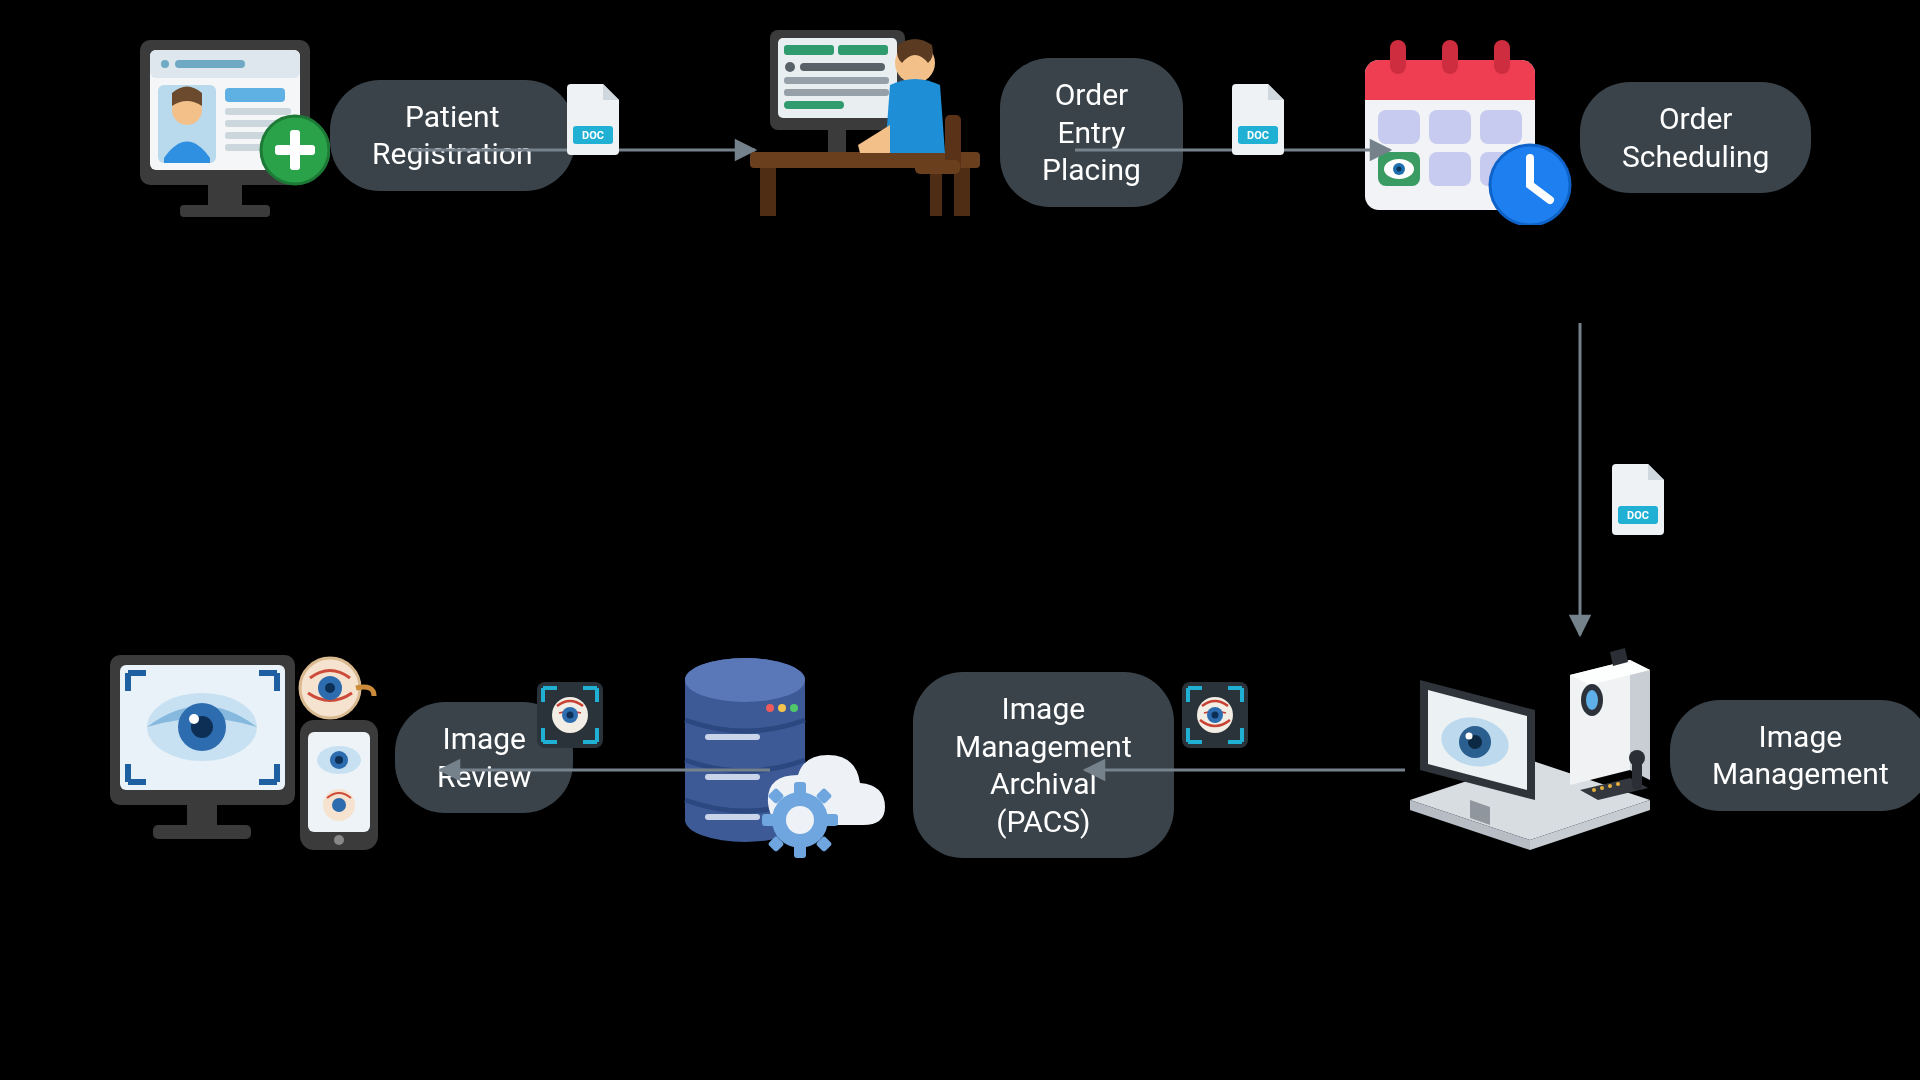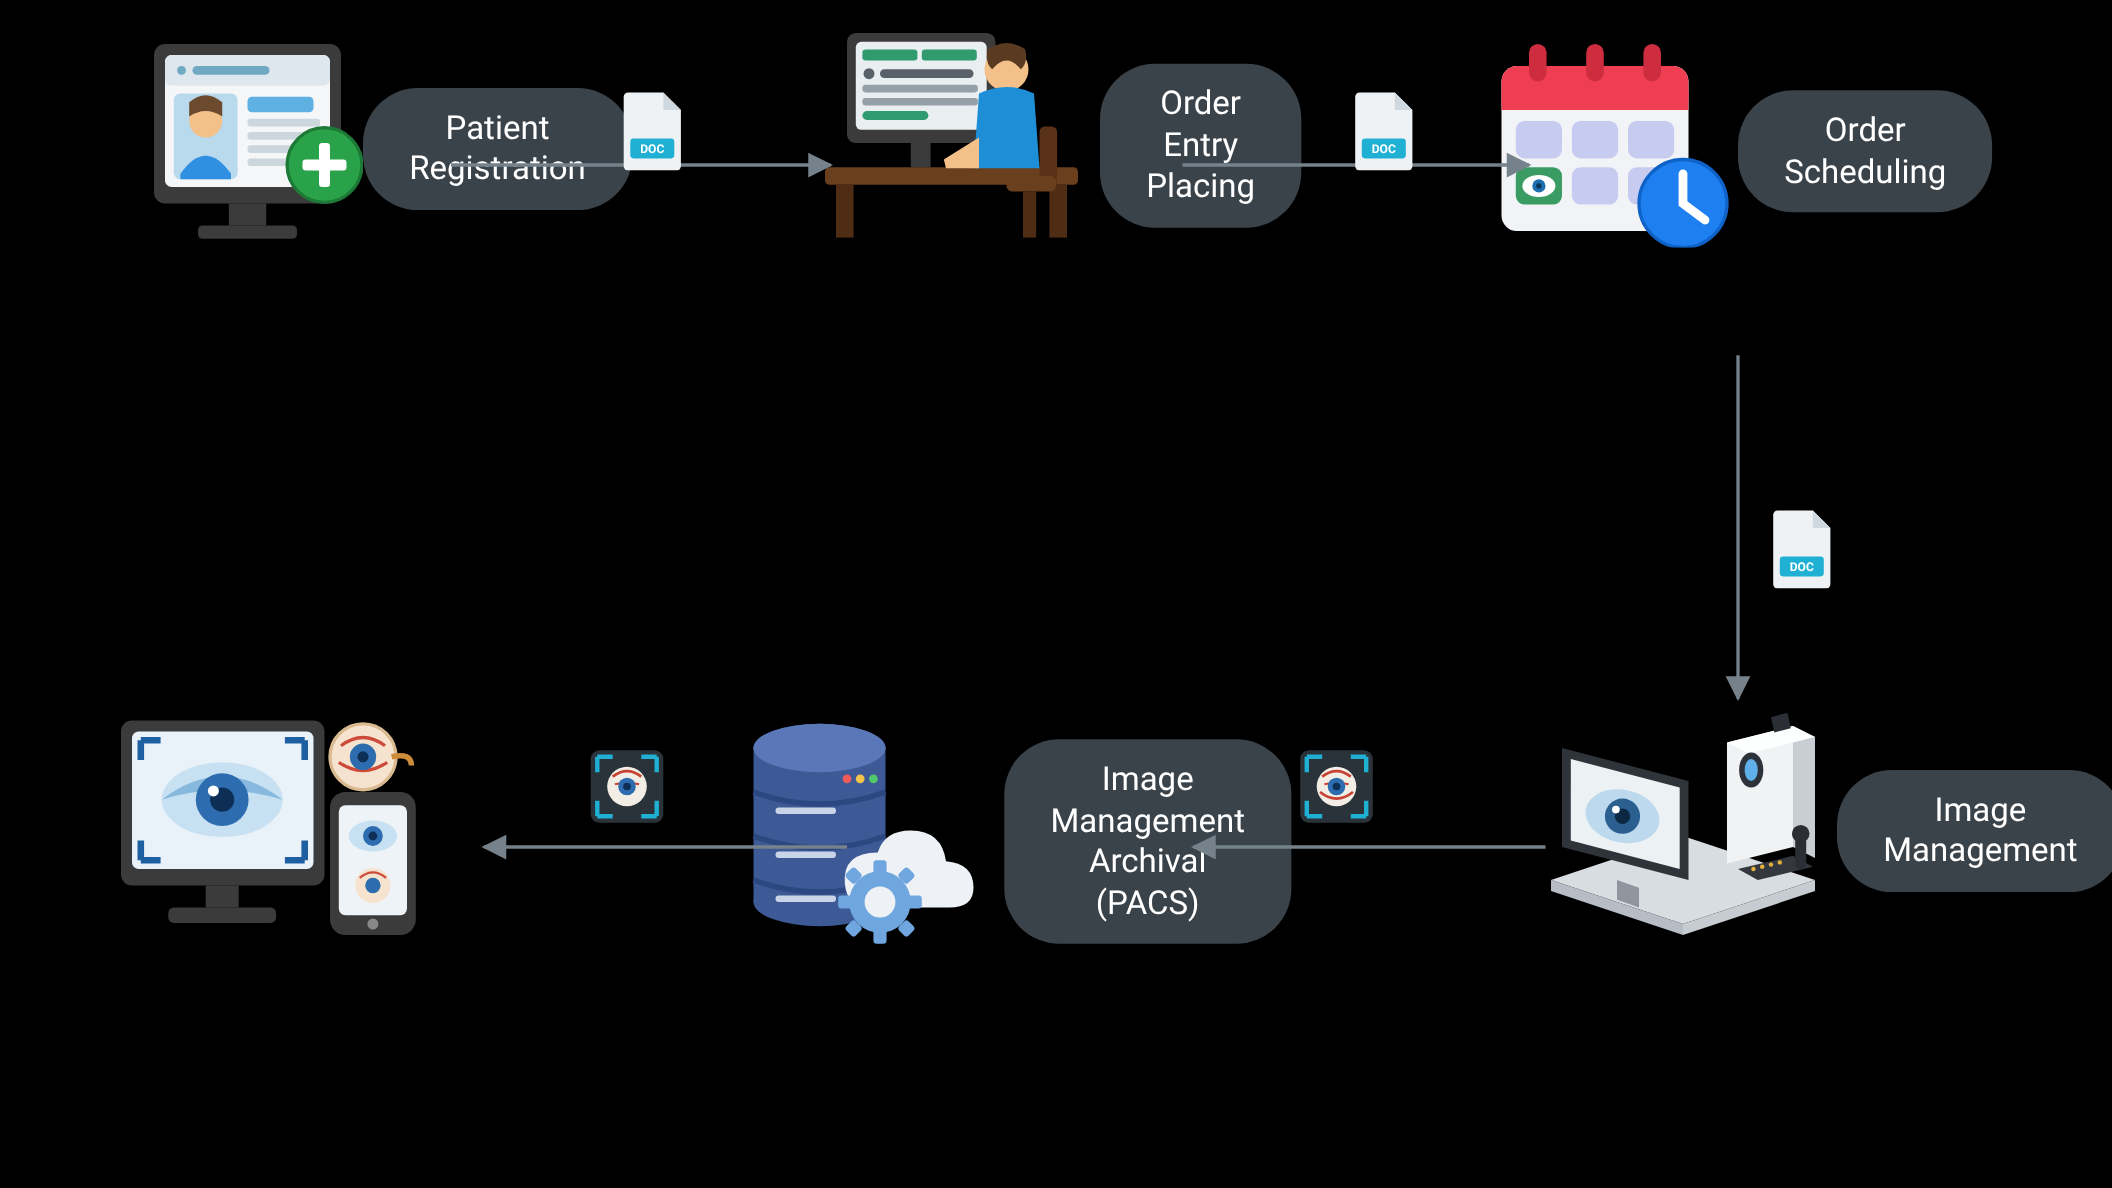--- a/index.html
+++ b/index.html
@@ -272,20 +272,21 @@
 
       <ellipse cx="244" cy="120" rx="22" ry="14" fill="#c7e1f2"></ellipse>
       <circle cx="244" cy="120" r="9" fill="#2d6cae"></circle>
       <circle cx="244" cy="120" r="4" fill="#0d2f55"></circle>
 
       <circle cx="244" cy="165" r="16" fill="#f6e3cf"></circle>
       <circle cx="244" cy="165" r="7" fill="#2d6cae"></circle>
       <path d="M232 158 q12 -10 24 0" stroke="#cc4b3a" stroke-width="2" fill="none"></path>
     </svg>
   </div>
+  <div class="label">Image Review</div>
 </div>
 
 <svg class="arrow" style="left:0; top:0;" width="1920" height="1080">
   <defs>
     <marker id="ah" viewBox="0 0 12 12" refX="10" refY="6" markerWidth="9" markerHeight="9" orient="auto-start-reverse">
       <path d="M1 1 L11 6 L1 11 Z" fill="#76828b"></path>
     </marker>
   </defs>
 
   <line x1="410" y1="150" x2="755" y2="150" stroke="#76828b" stroke-width="3" marker-end="url(#ah)"></line>

